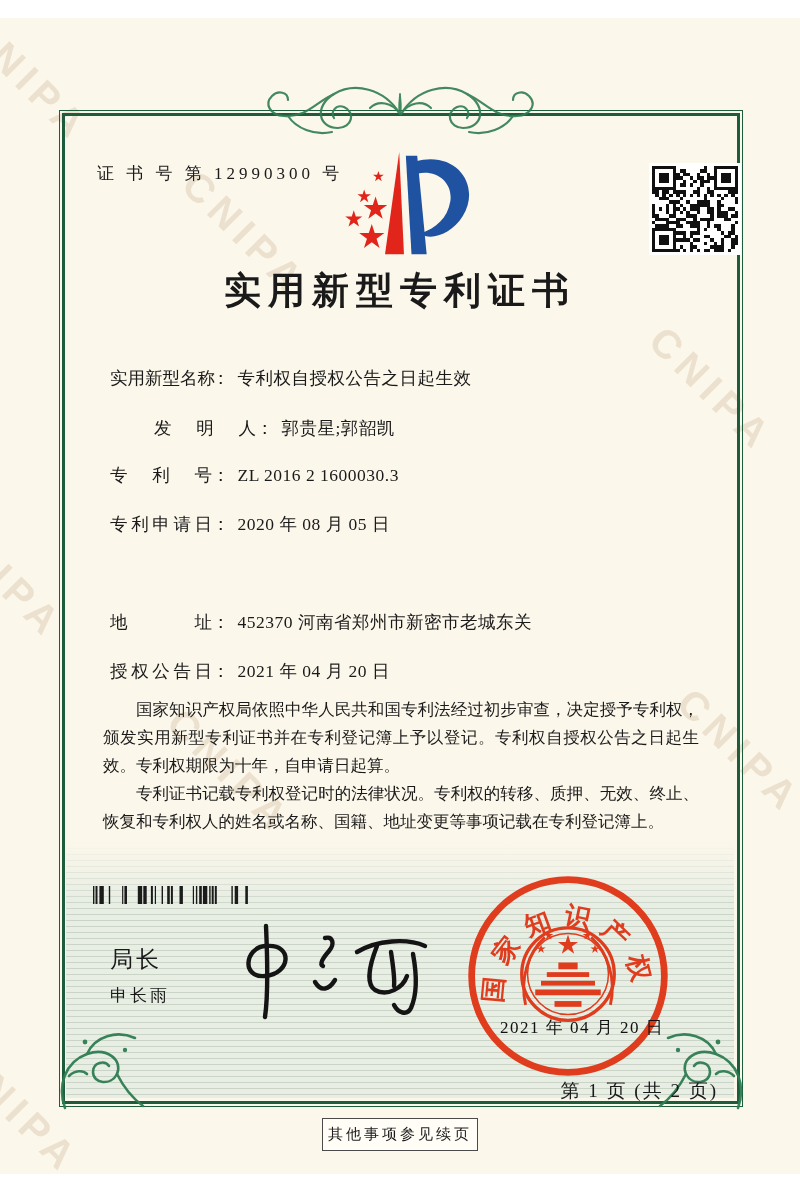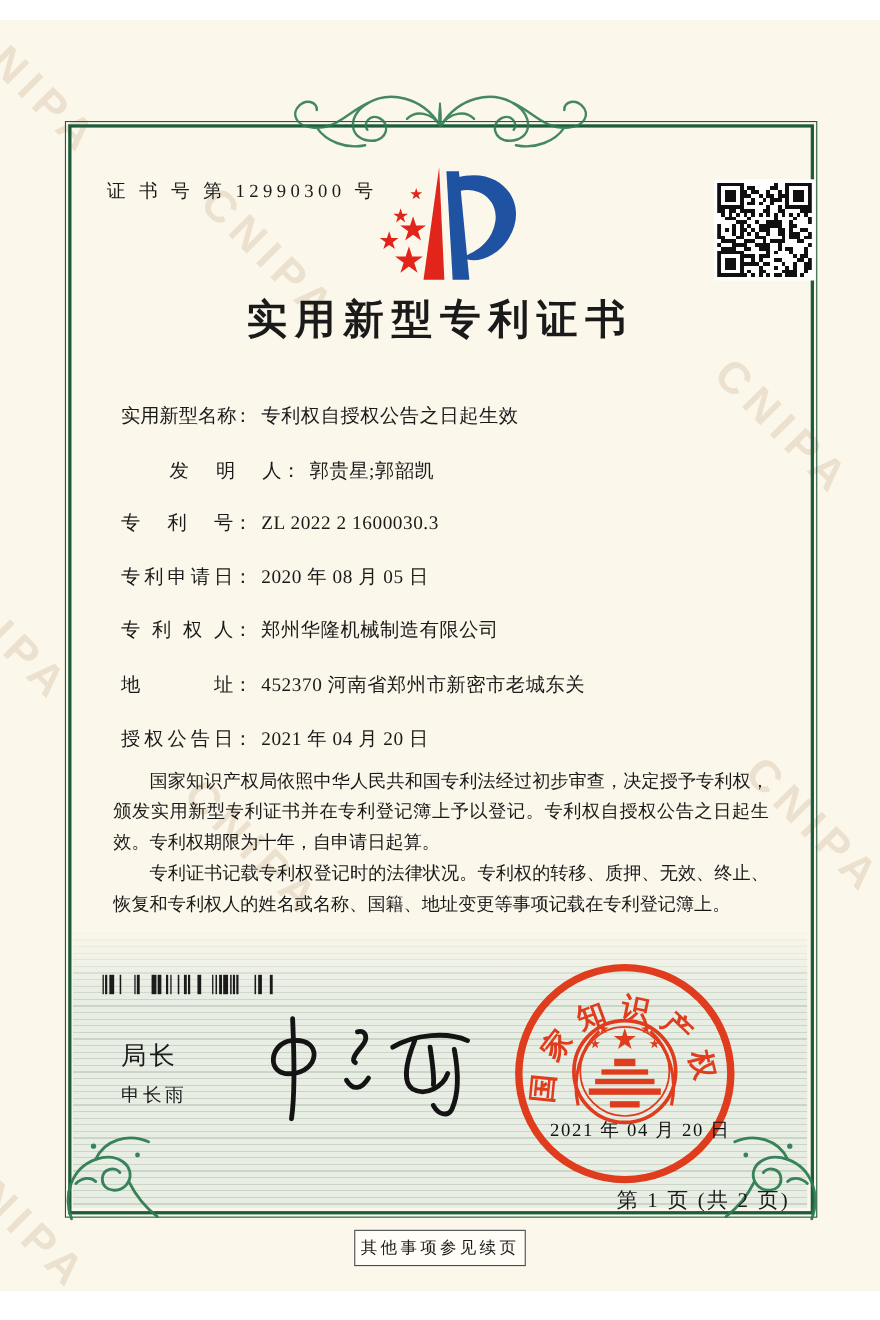--- a/index.html
+++ b/index.html
@@ -465,27 +465,24 @@
 
   <div class="title">实用新型专利证书</div>
 
   <div class="field-row" style="top:366px;">
     <span class="field-label">实用新型名称</span><span class="field-colon">：</span><span class="field-value">专利权自授权公告之日起生效</span>
   </div>
   <div class="field-row" style="top:416px;margin-left:44px;">
     <span class="field-label">发明人</span><span class="field-colon">：</span><span class="field-value">郭贵星;郭韶凯</span>
   </div>
   <div class="field-row" style="top:463px;">
-    <span class="field-label">专利号</span><span class="field-colon">：</span><span class="field-value">ZL 2022 2 1600030.3</span>
+    <span class="field-label">专利号</span><span class="field-colon">：</span><span class="field-value">ZL 2016 2 1600030.3</span>
   </div>
   <div class="field-row" style="top:512px;">
     <span class="field-label">专利申请日</span><span class="field-colon">：</span><span class="field-value">2020 年 08 月 05 日</span>
-  </div>
-  <div class="field-row" style="top:560px;">
-    <span class="field-label">专利权人</span><span class="field-colon">：</span><span class="field-value">郑州华隆机械制造有限公司</span>
   </div>
   <div class="field-row" style="top:610px;">
     <span class="field-label">地址</span><span class="field-colon">：</span><span class="field-value">452370 河南省郑州市新密市老城东关</span>
   </div>
   <div class="field-row" style="top:659px;">
     <span class="field-label">授权公告日</span><span class="field-colon">：</span><span class="field-value">2021 年 04 月 20 日</span>
   </div>
 
   <div class="paras">
     <p>国家知识产权局依照中华人民共和国专利法经过初步审查，决定授予专利权，颁发实用新型专利证书并在专利登记簿上予以登记。专利权自授权公告之日起生效。专利权期限为十年，自申请日起算。</p>

